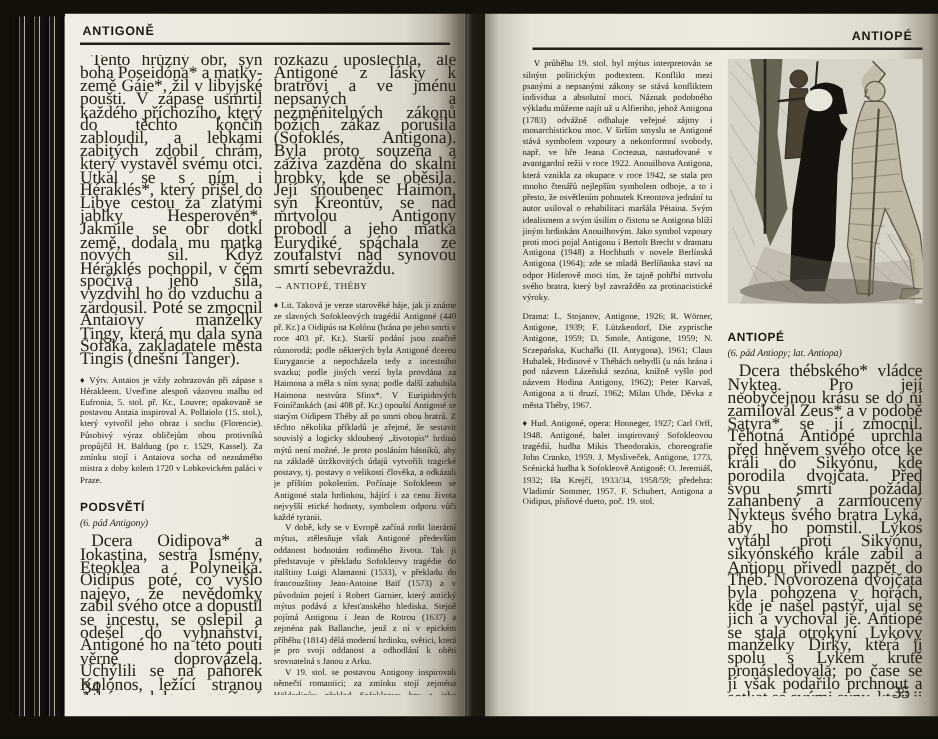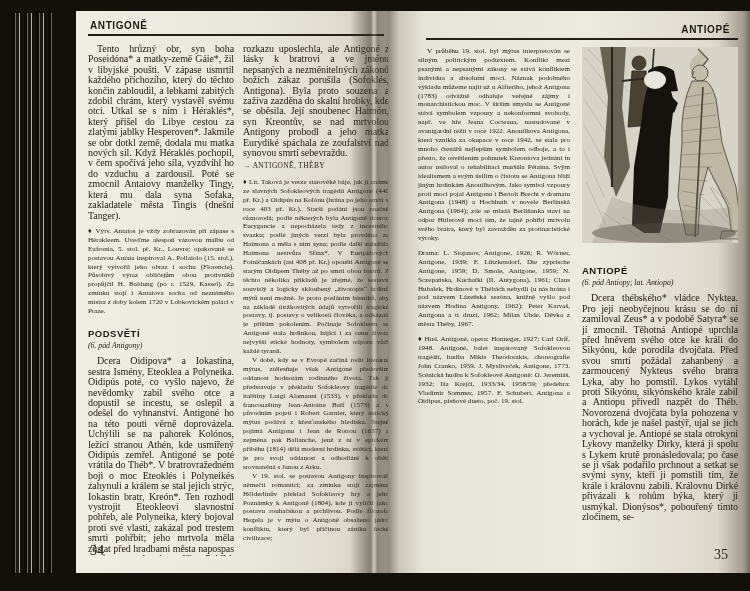--- a/index.html
+++ b/index.html
@@ -3,28 +3,28 @@
 <meta charset="utf-8">
 <style>
   html,body{margin:0;padding:0;background:#121008;width:750px;height:591px;overflow:hidden;
     font-family:"Liberation Serif","DejaVu Serif",serif;}
   .book{position:absolute;left:12px;top:11px;width:726px;height:565px;}
   .stack{position:absolute;left:0;top:2px;width:40px;height:560px;
     background:repeating-linear-gradient(to right,#0d0b09 0 3px,#6d685c 3px 4px,#1a1712 4px 7px,#b5b1a4 7px 8px,#14110d 8px 12px);}
   .page{position:absolute;top:0;height:562px;}
   .page-left{left:40px;width:320px;
     background:linear-gradient(to right,#f0ede4 0%,#eae7dd 55%,#ded acf 80%,#ddd9cd 85%,#b3aea0 96%,#84806f 100%);
-    background:linear-gradient(to right,#f0ede4 0%,#eae7dd 55%,#ddd9cd 85%,#b3aea0 96%,#84806f 100%);margin-left:24px;}
+    background:linear-gradient(to right,#f0ede4 0%,#eae7dd 55%,#ddd9cd 85%,#b3aea0 96%,#84806f 100%);}
   .page-right{left:376px;width:366px;
     background:linear-gradient(to right,#8d887a 0%,#cbc7ba 3%,#e7e4d9 10%,#edeae0 55%,#dcd8cc 90%,#a39e8f 97%,#55503f 100%);}
   .running-head{position:absolute;top:9px;font-family:"Liberation Sans","DejaVu Sans",sans-serif;
     font-weight:bold;font-size:10px;letter-spacing:.6px;color:#1d1810;}
   .rule{position:absolute;height:2px;background:#241f16;}
   .col{position:absolute;overflow:hidden;text-align:justify;color:#272117;}
-  .para{margin:0;text-indent:9px;font-size:10px;line-height:10.4px;letter-spacing:-0.1px;}
+  .para{margin:0;text-indent:9px;font-size:14px;line-height:10.4px;letter-spacing:-0.1px;}
   .para.noindent{text-indent:0;}
   .small{font-size:7.1px;line-height:8.9px;letter-spacing:0;}
   .sect{margin-top:6px;}
   .crossref{margin:3px 0 2px 0;font-size:7.4px;letter-spacing:.4px;text-indent:6px;color:#241f15;}
   .entry-head{margin:12px 0 2px 0;font-family:"Liberation Sans","DejaVu Sans",sans-serif;
     font-weight:bold;font-size:9.5px;letter-spacing:.5px;color:#1d1810;}
   .entry-gram{margin:0 0 5px 0;font-size:8px;font-style:italic;text-indent:0;}
   .pagenum{position:absolute;bottom:14px;font-size:14px;color:#2a2418;}
   .figure{width:166px;height:196px;display:block;}
   .caption{margin:4px 0 0 0;font-size:7px;line-height:8.8px;text-align:left;color:#2a251c;}
@@ -45,21 +45,21 @@
     <div class="col" style="left:12px;top:33px;width:146px;height:512px;">
       <p class="para">Tento hrůzný obr, syn boha Poseidóna* a matky-země Gáie*, žil v libyjské poušti. V zápase usmrtil každého příchozího, který do těchto končin zabloudil, a lebkami zabitých zdobil chrám, který vystavěl svému otci. Utkal se s ním i Héraklés*, který přišel do Libye cestou za zlatými jablky Hesperoven*. Jakmile se obr dotkl země, dodala mu matka nových sil. Když Héraklés pochopil, v čem spočívá jeho síla, vyzdvihl ho do vzduchu a zardousil. Poté se zmocnil Antaiovy manželky Tingy, která mu dala syna Sofaka, zakladatele města Tingis (dnešní Tanger).</p>
       <p class="para small sect noindent">♦ Výtv. Antaios je vždy zobrazován při zápase s Hérakleem. Uveďme alespoň vázovou malbu od Eufronia, 5. stol. př. Kr., Louvre; opakovaně se postavou Antaia inspiroval A. Pollaiolo (15. stol.), který vytvořil jeho obraz i sochu (Florencie). Působivý výraz obličejům obou protivníků propůjčil H. Baldung (po r. 1529, Kassel). Za zmínku stojí i Antaiova socha od neznámého mistra z doby kolem 1720 v Lobkovickém paláci v Praze.</p>
       <div class="entry-head">PODSVĚTÍ</div>
       <p class="para entry-gram">(6. pád Antigony)</p>
       <p class="para">Dcera Oidipova* a Iokastina, sestra Ismény, Eteoklea a Polyneika. Oidipús poté, co vyšlo najevo, že nevědomky zabil svého otce a dopustil se incestu, se oslepil a odešel do vyhnanství. Antigoné ho na této pouti věrně doprovázela. Uchýlili se na pahorek Kolónos, ležící stranou Athén, kde usmířený Oidipús zemřel. Antigoné se poté vrátila do Théb*. V bratrovražedném boji o moc Eteoklés i Polyneikés zahynuli a králem se stal jejich strýc, Iokastin bratr, Kreón*. Ten rozhodl vystrojit Eteokleovi slavnostní pohřeb, ale Polyneika, který bojoval proti své vlasti, zakázal pod trestem smrti pohřbít; jeho mrtvola měla zůstat před hradbami města napospas supům a dravé zvěři. Pohřbít mrtvého bylo však svatou povinností, neboť bez pohřbu nemohla duše zesnulého vstoupit do království stínů a dojít klidu. Isméné</p>
     </div>
 
     <div class="col" style="left:167px;top:33px;width:146px;height:512px;">
       <p class="para noindent">rozkazu uposlechla, ale Antigoné z lásky k bratrovi a ve jménu nepsaných a nezměnitelných zákonů božích zákaz porušila (Sofoklés, Antigona). Byla proto souzena a zaživa zazděna do skalní hrobky, kde se oběsila. Její snoubenec Haimón, syn Kreontův, se nad mrtvolou Antigony probodl a jeho matka Eurydiké spáchala ze zoufalství nad synovou smrtí sebevraždu.</p>
-      <p class="para crossref noindent">→ ANTIGONĚ, THÉBY</p>
+      <p class="para crossref noindent">→ ANTIOPÉ, THÉBY</p>
       <p class="para small sect noindent">♦ Lit. Taková je verze starověké báje, jak ji známe ze slavných Sofokleových tragédií Antigoné (440 př. Kr.) a Oidipús na Kolónu (hrána po jeho smrti v roce 403 př. Kr.). Starší podání jsou značně různorodá; podle některých byla Antigoné dcerou Eurygancie a nepocházela tedy z incestního svazku; podle jiných verzí byla provdána za Haimona a měla s ním syna; podle další zahubila Haimona nestvůra Sfinx*. V Euripidových Foiníčankách (asi 408 př. Kr.) opouští Antigoné se starým Oidipem Théby až po smrti obou bratrů. Z těchto několika příkladů je zřejmé, že sestavit souvislý a logicky skloubený „životopis“ hrdinů mýtů není možné. Je proto posláním básníků, aby na základě útržkovitých údajů vytvořili tragické postavy, tj. postavy o velikosti člověka, a odkázali je příštím pokolením. Počínaje Sofokleem se Antigoné stala hrdinkou, hájící i za cenu života nejvyšší etické hodnoty, symbolem odporu vůči každé tyranii.</p>
       <p class="para small">V době, kdy se v Evropě začíná rodit literární mýtus, ztělesňuje však Antigoné především oddanost hodnotám rodinného života. Tak ji představuje v překladu Sofokleovy tragédie do italštiny Luigi Alamanni (1533), v překladu do francouzštiny Jean-Antoine Baïf (1573) a v původním pojetí i Robert Garnier, který antický mýtus podává z křesťanského hlediska. Stejně pojímá Antigonu i Jean de Rotrou (1637) a zejména pak Ballanche, jenž z ní v epickém příběhu (1814) dělá moderní hrdinku, světici, která je pro svoji oddanost a odhodlání k oběti srovnatelná s Janou z Arku.</p>
       <p class="para small">V 19. stol. se postavou Antigony inspirovali němečtí romantici; za zmínku stojí zejména Hölderlinův překlad Sofokleovy hry a jeho Poznámky k Antigoně (1804), kde ji vylíčil jako postavu rouhačskou a prchlivou. Podle filozofa Hegela je v mýtu o Antigoně obsaženo jádro konfliktu, který byl příčinou zániku řecké civilizace;</p>
     </div>
 
     <div class="pagenum" style="left:14px;">34</div>
   </div>
 
   <div class="gutter"></div>
 

